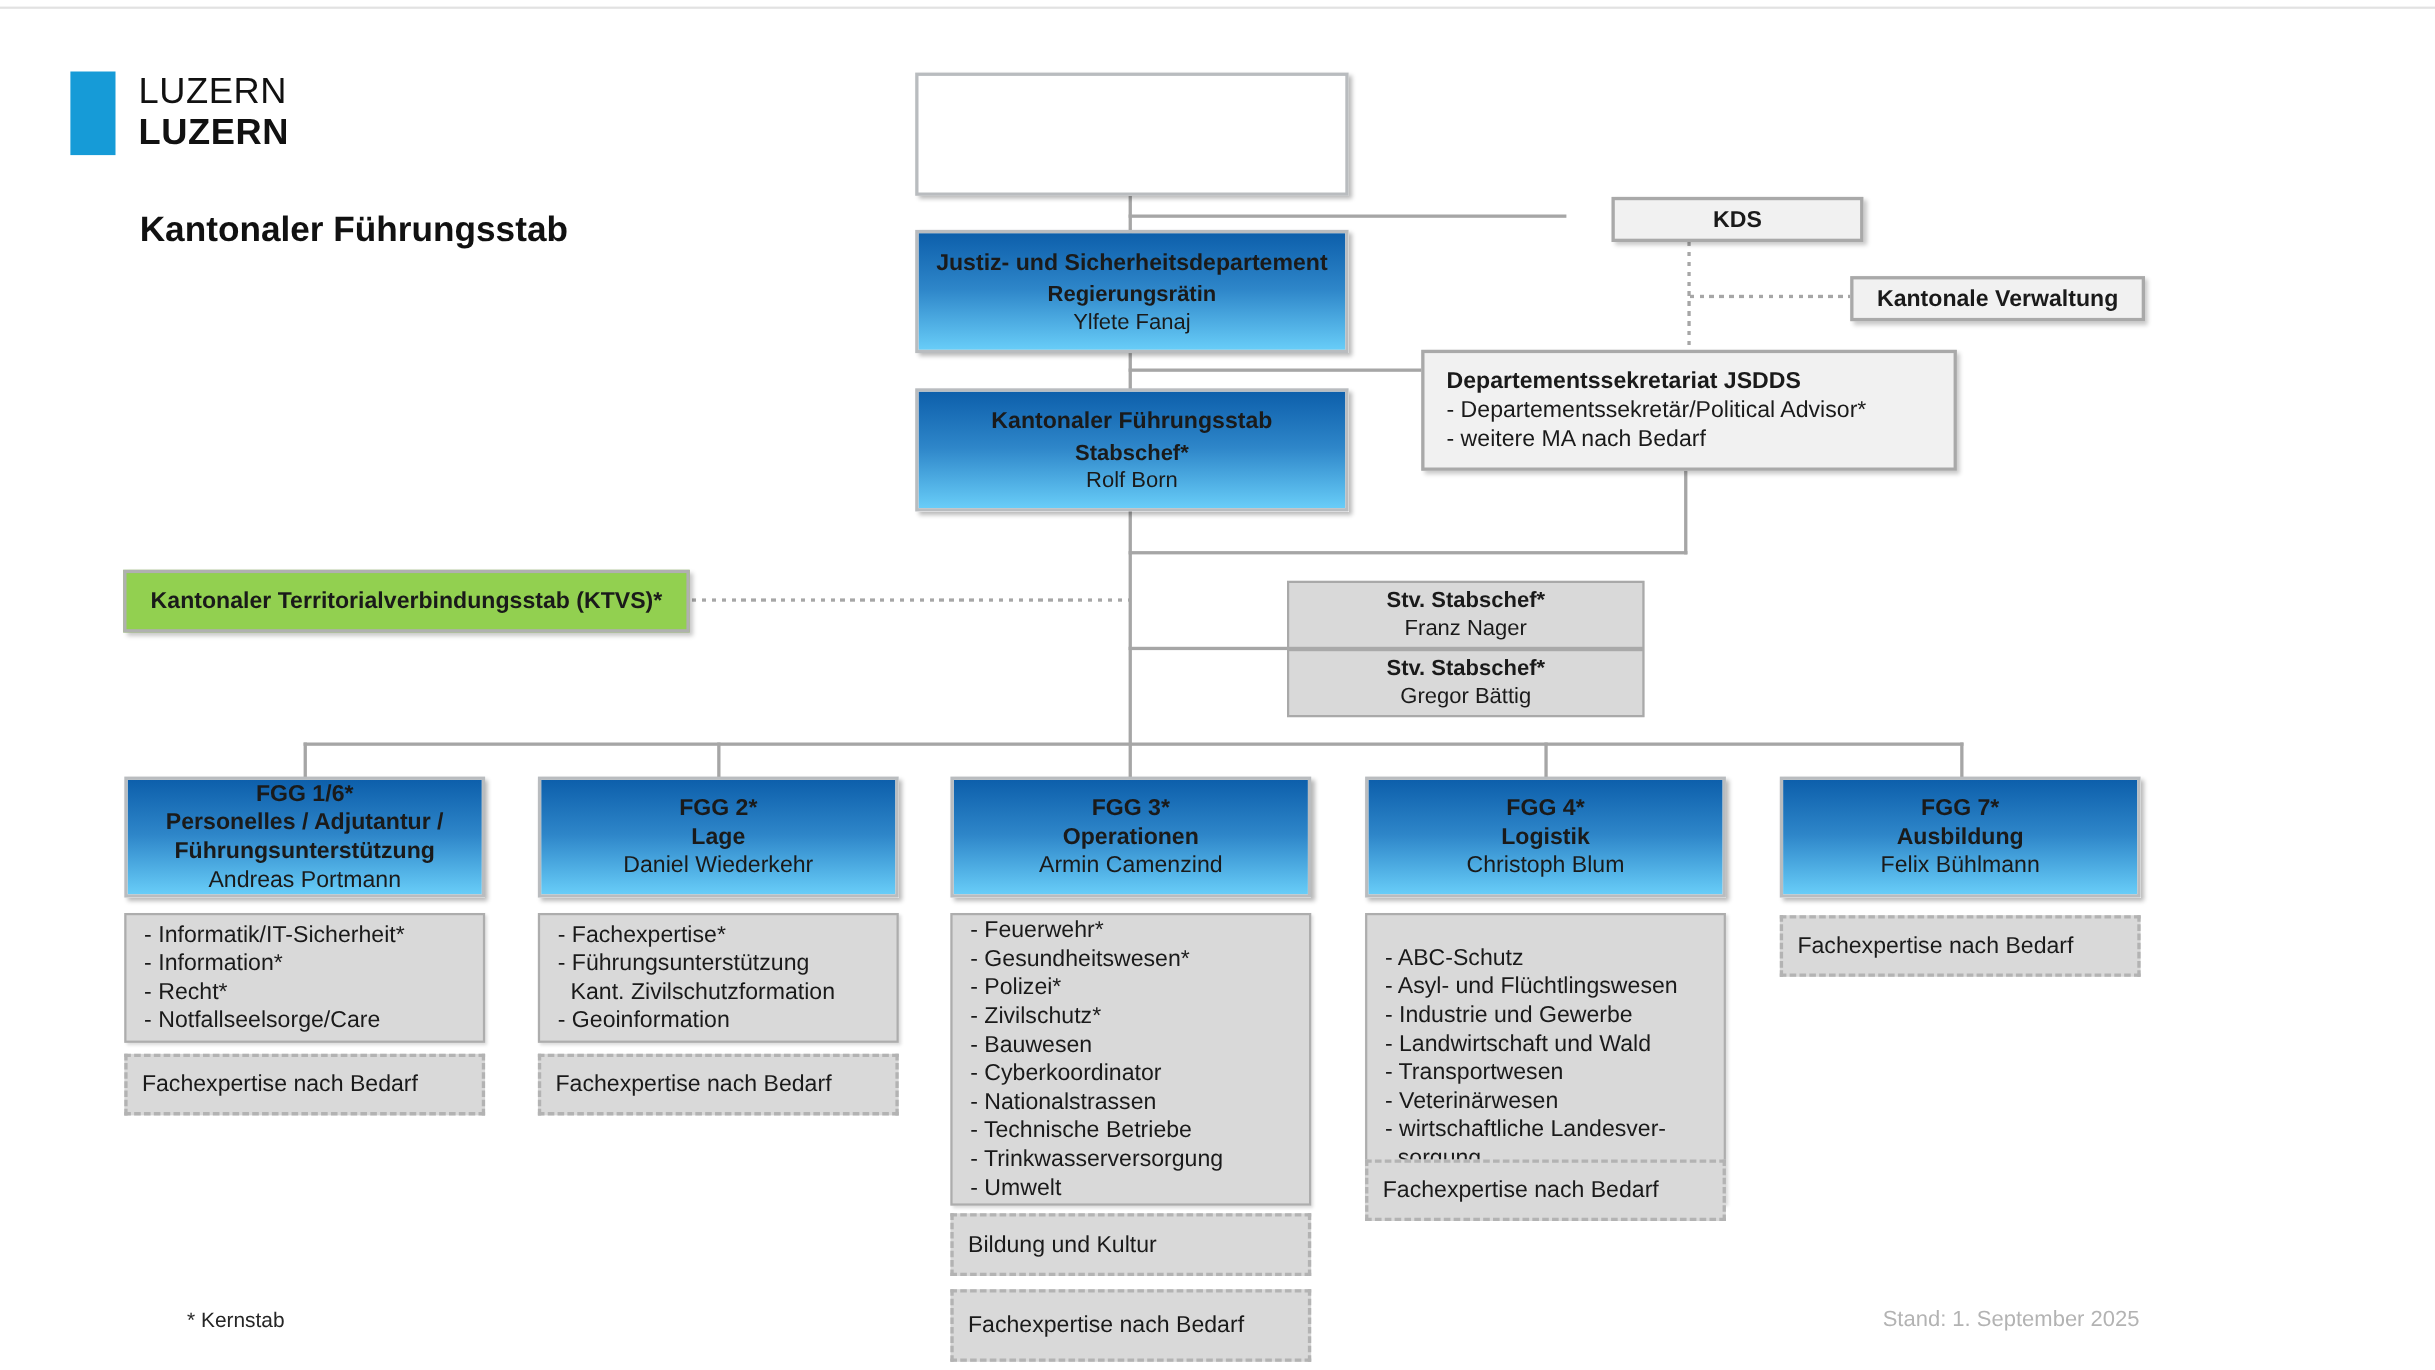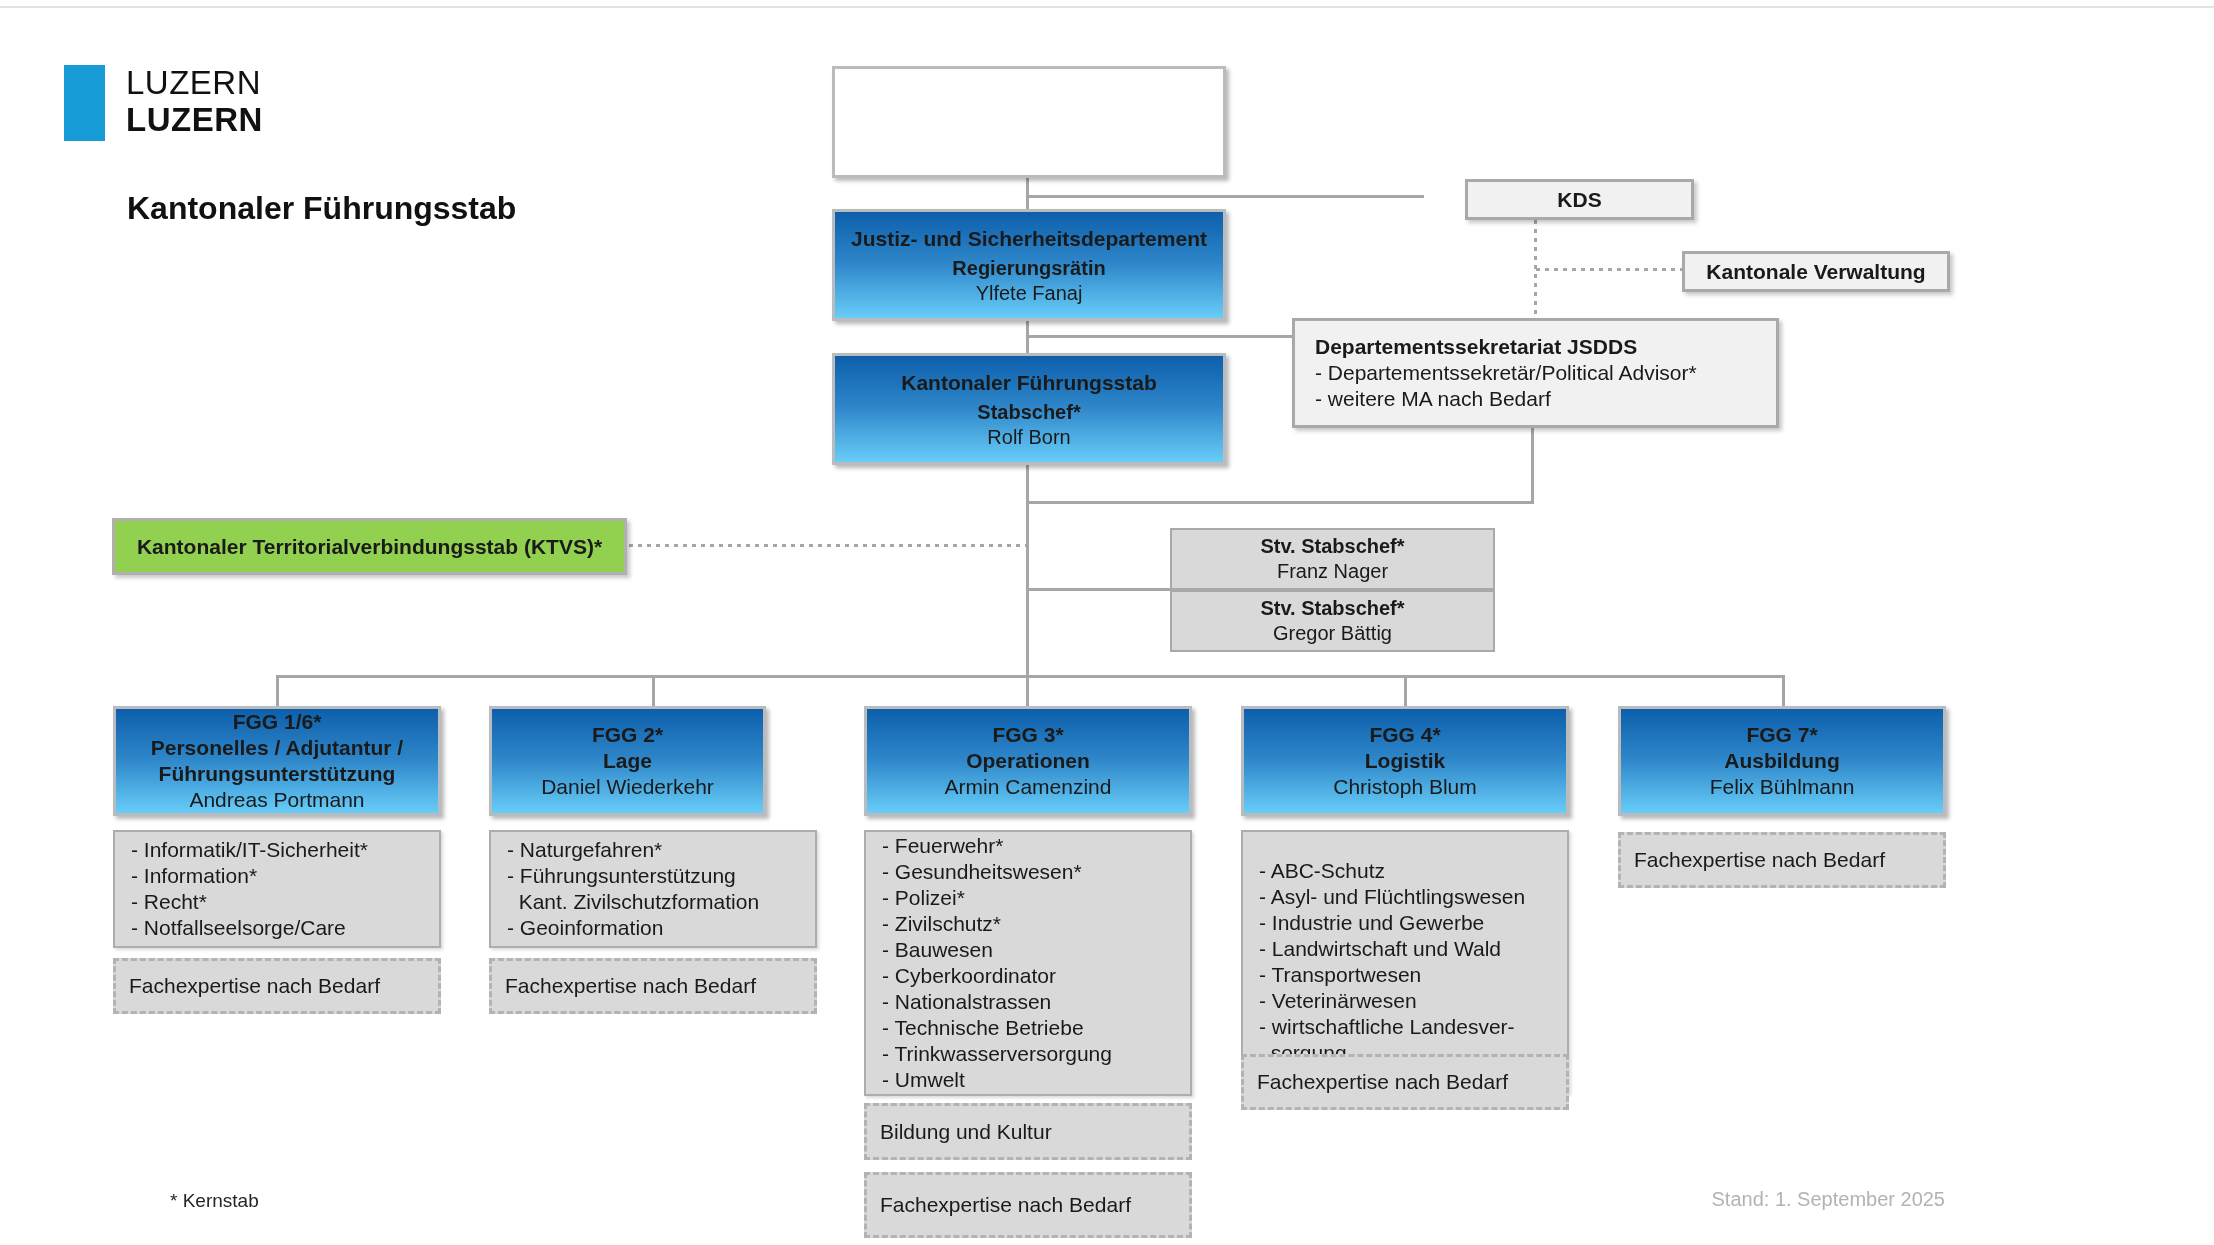--- a/index.html
+++ b/index.html
@@ -113,27 +113,27 @@
     </div>
     <div class="abs listbox" style="left: 113px; top: 830px; width: 328px; height: 118px; display: flex; flex-direction: column; justify-content: center; padding-left: 16px;">
       <div class="li">- Informatik/IT-Sicherheit*</div>
       <div class="li">- Information*</div>
       <div class="li">- Recht*</div>
       <div class="li">- Notfallseelsorge/Care</div>
     </div>
     <div class="abs dashedbox" style="left: 113px; top: 958px; width: 328px; height: 56px; padding-left: 13px;">
       <div class="fs21">Fachexpertise nach Bedarf</div>
     </div>
-    <div class="abs blue ctr" style="left: 489px; top: 706px; width: 277px; height: 110px; padding: 4px;">
+    <div class="abs blue ctr" style="left: 489px; top: 706px; width: 328px; height: 110px; padding: 4px;">
       <div class="b fs21">FGG 2*</div>
       <div class="b fs21">Lage</div>
       <div class="fs21">Daniel Wiederkehr</div>
     </div>
     <div class="abs listbox" style="left: 489px; top: 830px; width: 328px; height: 118px; display: flex; flex-direction: column; justify-content: center; padding-left: 16px;">
-      <div class="li">- Naturgefahren*</div>
+      <div class="li">- Fachexpertise*</div>
       <div class="li">- Führungsunterstützung</div>
       <div class="li">&nbsp;&nbsp;Kant. Zivilschutzformation</div>
       <div class="li">- Geoinformation</div>
     </div>
     <div class="abs dashedbox" style="left: 489px; top: 958px; width: 328px; height: 56px; padding-left: 13px;">
       <div class="fs21">Fachexpertise nach Bedarf</div>
     </div>
     <div class="abs blue ctr" style="left: 864px; top: 706px; width: 328px; height: 110px; padding: 4px;">
       <div class="b fs21">FGG 3*</div>
       <div class="b fs21">Operationen</div>

